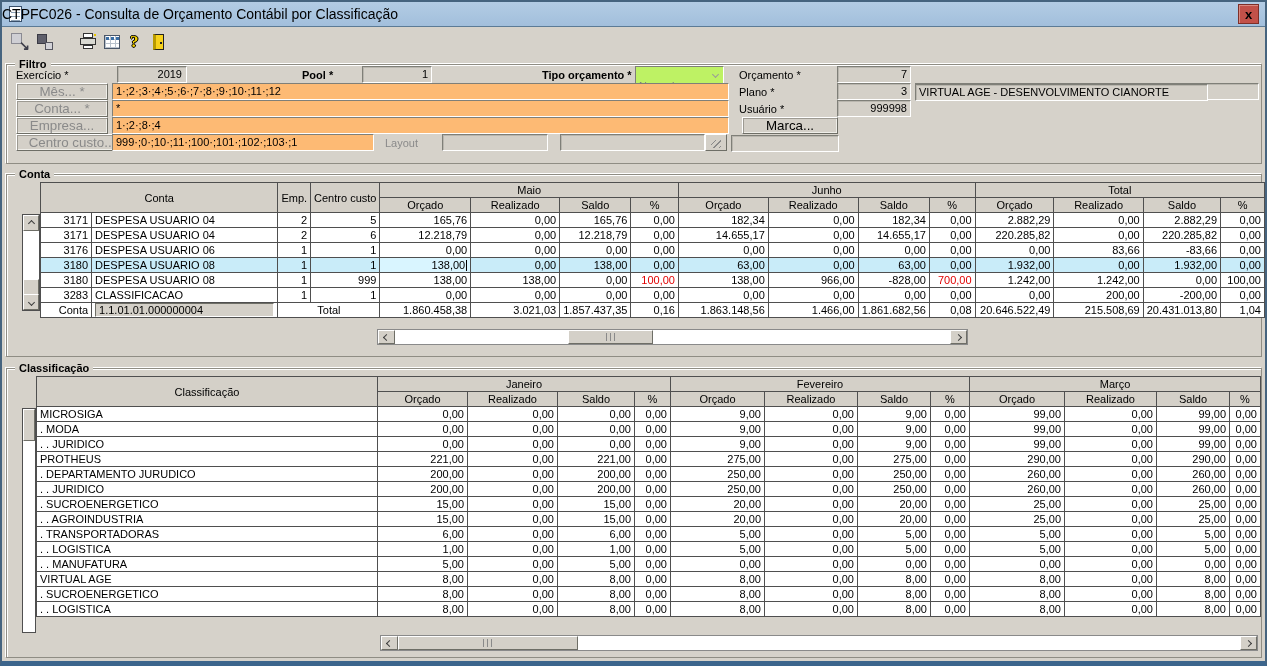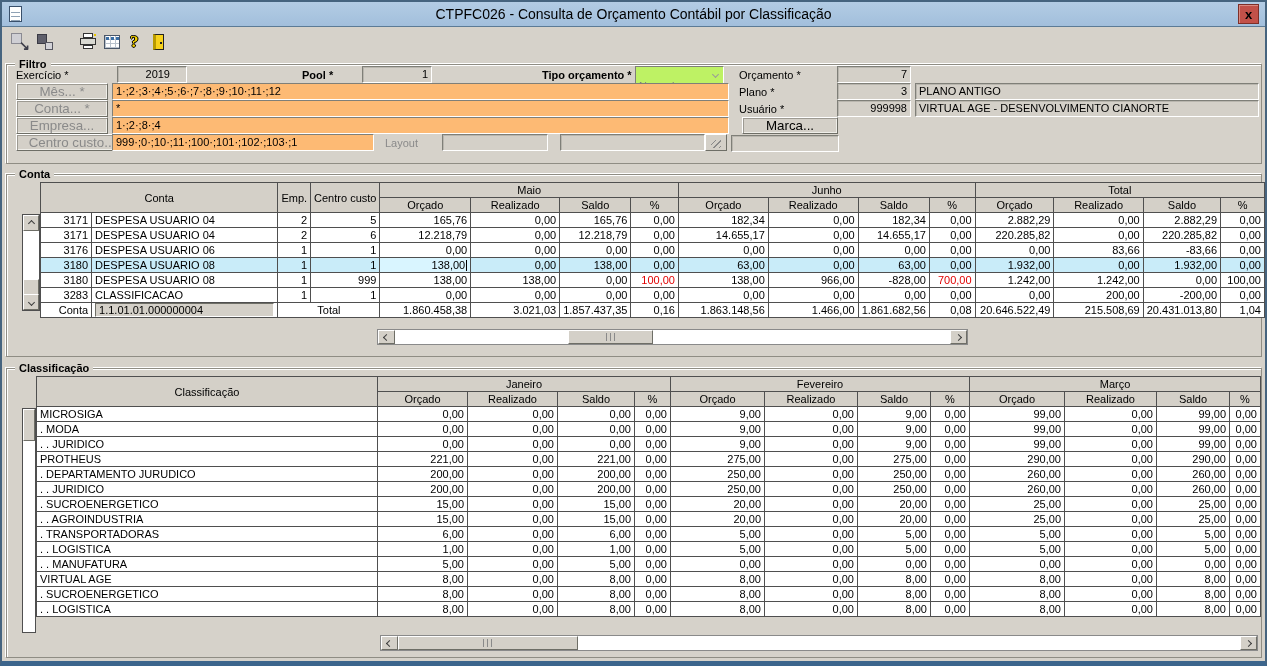--- a/index.html
+++ b/index.html
@@ -4,21 +4,21 @@
 <style>
   html,body{margin:0;padding:0;background:#9a9a9a;}
   *{box-sizing:border-box;}
   .window{position:relative;width:1267px;height:666px;background:#d6d2ca;
     border:2px solid #46647f;border-bottom:5px solid #3c658c;overflow:hidden;
     font-family:"Liberation Sans",sans-serif;font-size:11px;color:#000;}
   
   .titlebar{position:absolute;left:0;top:0;width:100%;height:25px;
     background:linear-gradient(#b3cce4,#a2bfdc);border-bottom:1px solid #5c7b96;
     display:flex;align-items:center;}
-  .title-text{position:absolute;left:0;right:0;text-align:center;font-size:14px;}
+  .title-text{position:absolute;left:0;right:0;font-size:14px;}
   .doc-icon{position:absolute;left:7px;top:4px;width:13px;height:16px;background:#fff;
     border:1px solid #39506b;
     background-image:repeating-linear-gradient(180deg,transparent 0 3px,#8fa2b5 3px 4px);
     background-size:9px 12px;background-position:1px 2px;background-repeat:no-repeat;}
   .close-btn{position:absolute;right:6px;top:2px;width:21px;height:20px;background:#c25149;
     border:1px solid #7e2f28;box-shadow:inset 1px 1px 0 #d98a80;
     display:flex;align-items:center;justify-content:center;
     font-weight:bold;font-size:13px;color:#000;cursor:default;}
   
   .toolbar{position:absolute;left:0;top:26px;width:100%;height:29px;background:#d6d2ca;}
@@ -135,21 +135,21 @@
           <span class="door-knob"></span>
         </span>
     </span>
   </div>
 
   <div class="group" style="left:4px;top:62px;width:1256px;height:100px">
     <span class="group-label">Filtro</span>
   </div>
 
   <span class="lbl" style="left:14px;top:67px">Exercício *</span>
-  <div class="fld r" style="left:115px;top:64px;width:70px;padding-right:16px">2019</div>
+  <div class="fld r" style="left:115px;top:64px;width:70px;padding-right:4px">2019</div>
 
   <span class="lbl b" style="left:300px;top:67px">Pool *</span>
   <div class="fld r" style="left:360px;top:64px;width:70px">1</div>
 
   <span class="lbl b" style="left:540px;top:67px">Tipo orçamento *</span>
   <div class="combo" style="left:633px;top:64px;width:89px">
     <span>Normal</span>
     <span class="ch d"></span>
   </div>
 
@@ -172,21 +172,21 @@
 
   <span class="lbl" style="left:737px;top:67px">Orçamento *</span>
   <div class="fld r" style="left:835px;top:64px;width:74px">7</div>
 
   <span class="lbl" style="left:737px;top:84px">Plano *</span>
   <div class="fld r" style="left:835px;top:81px;width:74px">3</div>
   <div class="fld" style="left:913px;top:81px;width:344px">PLANO ANTIGO</div>
 
   <span class="lbl" style="left:737px;top:101px">Usuário *</span>
   <div class="fld r" style="left:835px;top:98px;width:74px">999998</div>
-  <div class="fld" style="left:913px;top:98px;width:344px">VIRTUAL AGE - DESENVOLVIMENTO CIANORTE</div>
+  <div class="fld" style="left:913px;top:82px;width:293px">VIRTUAL AGE - DESENVOLVIMENTO CIANORTE</div>
 
   <button class="btn3d" style="left:740px;top:115px;width:96px">Marca...</button>
   <div class="fld" style="left:729px;top:133px;width:108px"></div>
 
   <div class="group" style="left:4px;top:172px;width:1256px;height:183px">
     <span class="group-label">Conta</span>
   </div>
 
   <table class="grid" id="conta-grid" style="left:38px;top:180px">
       <colgroup>

